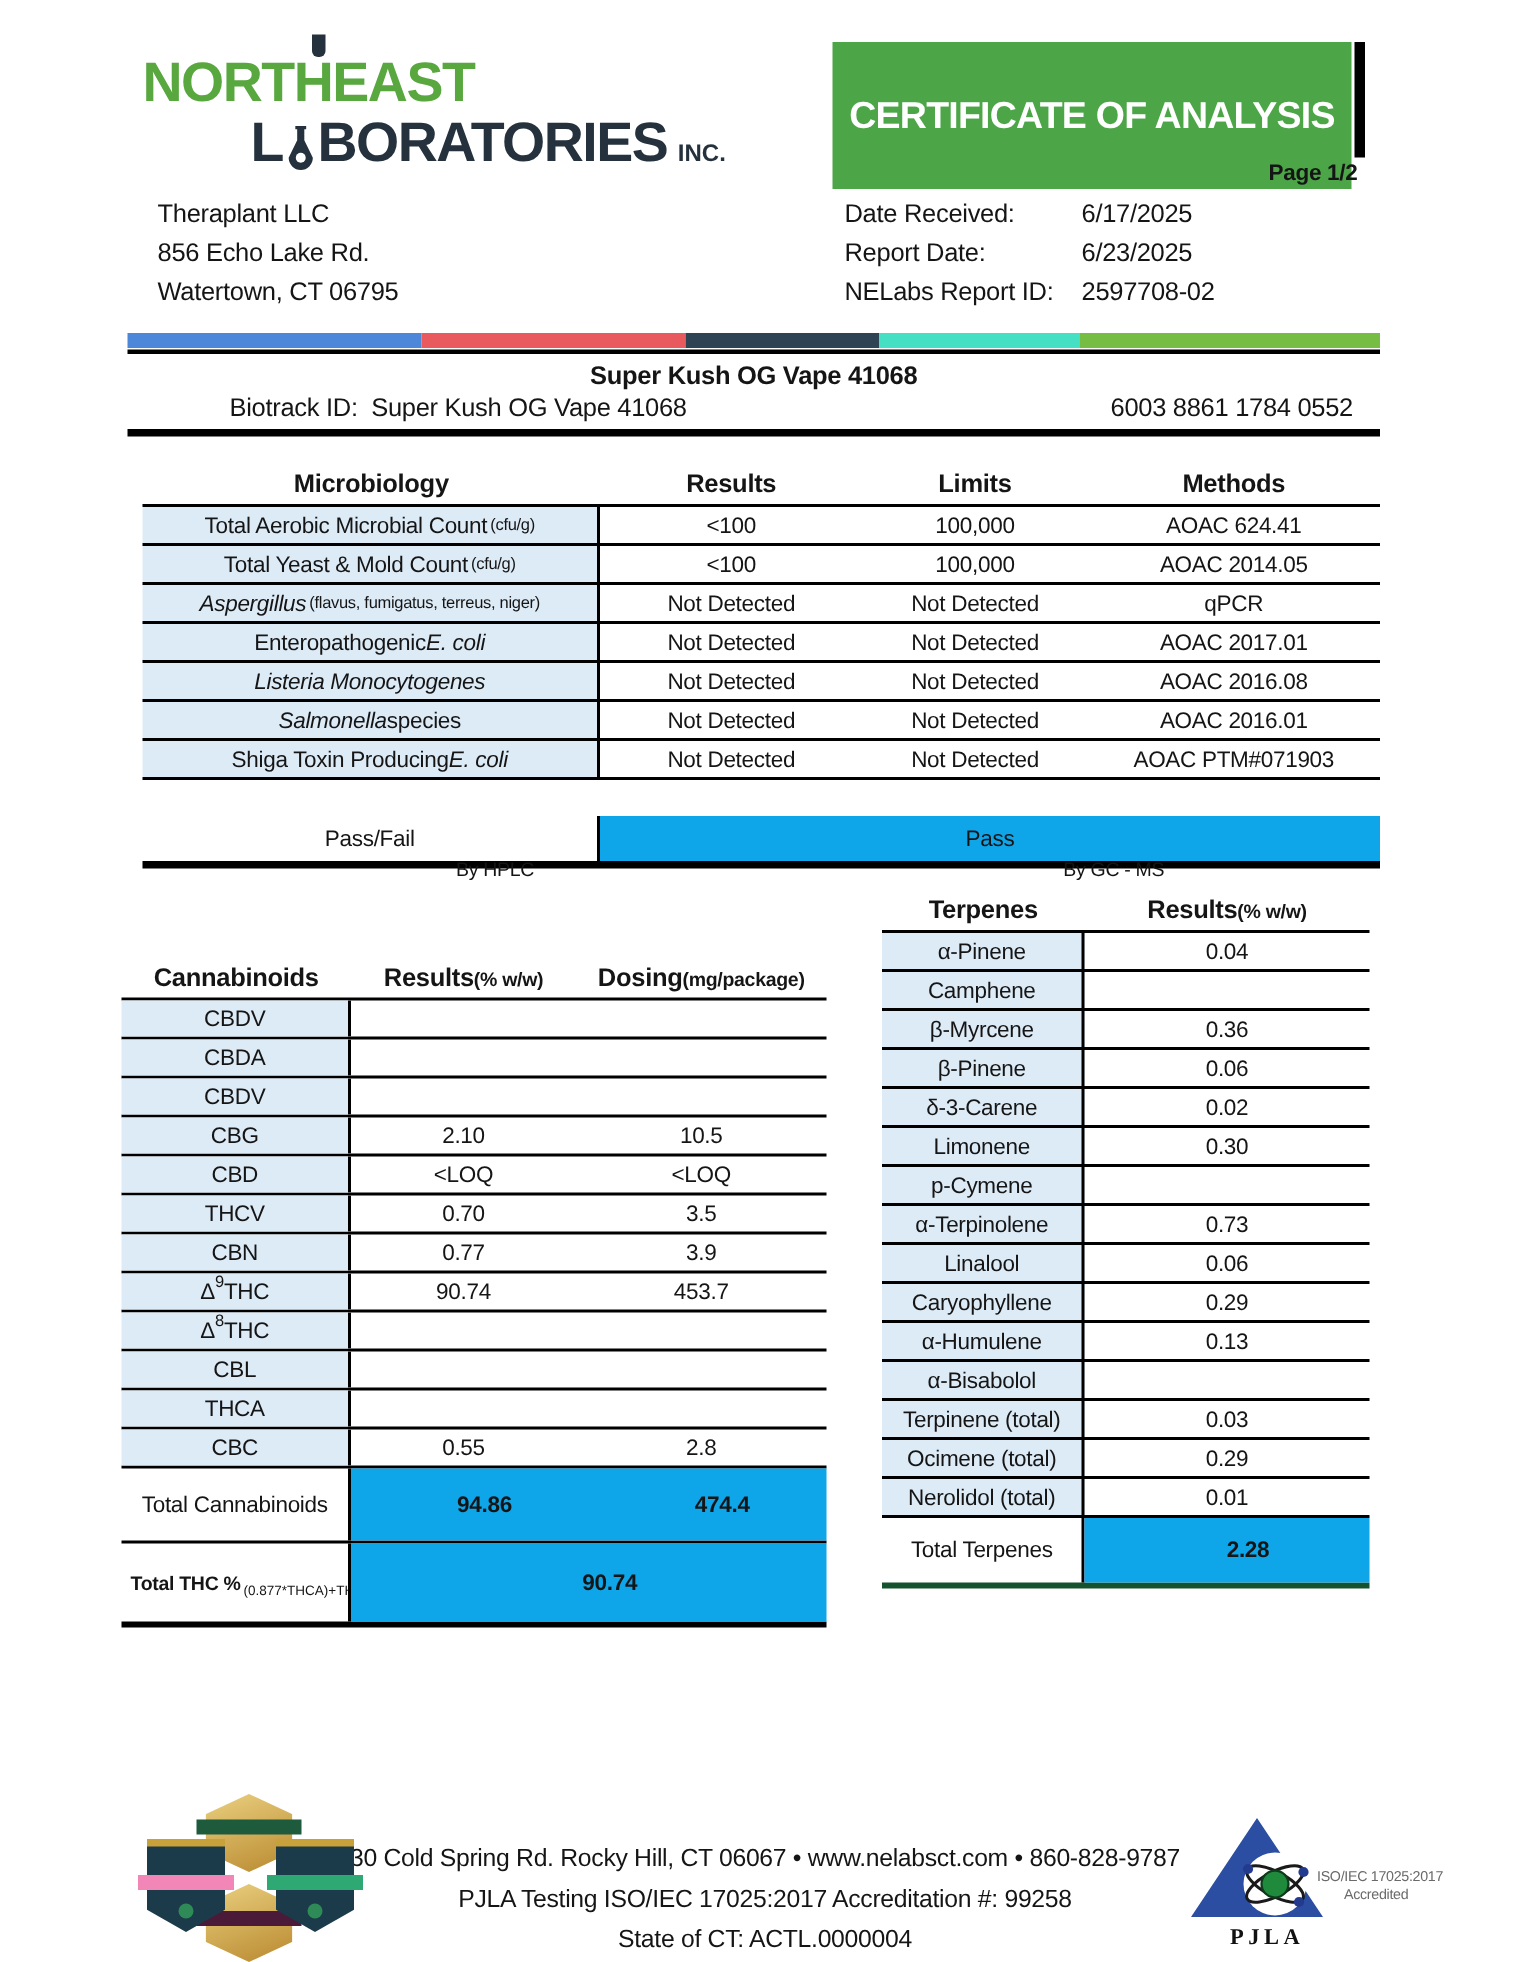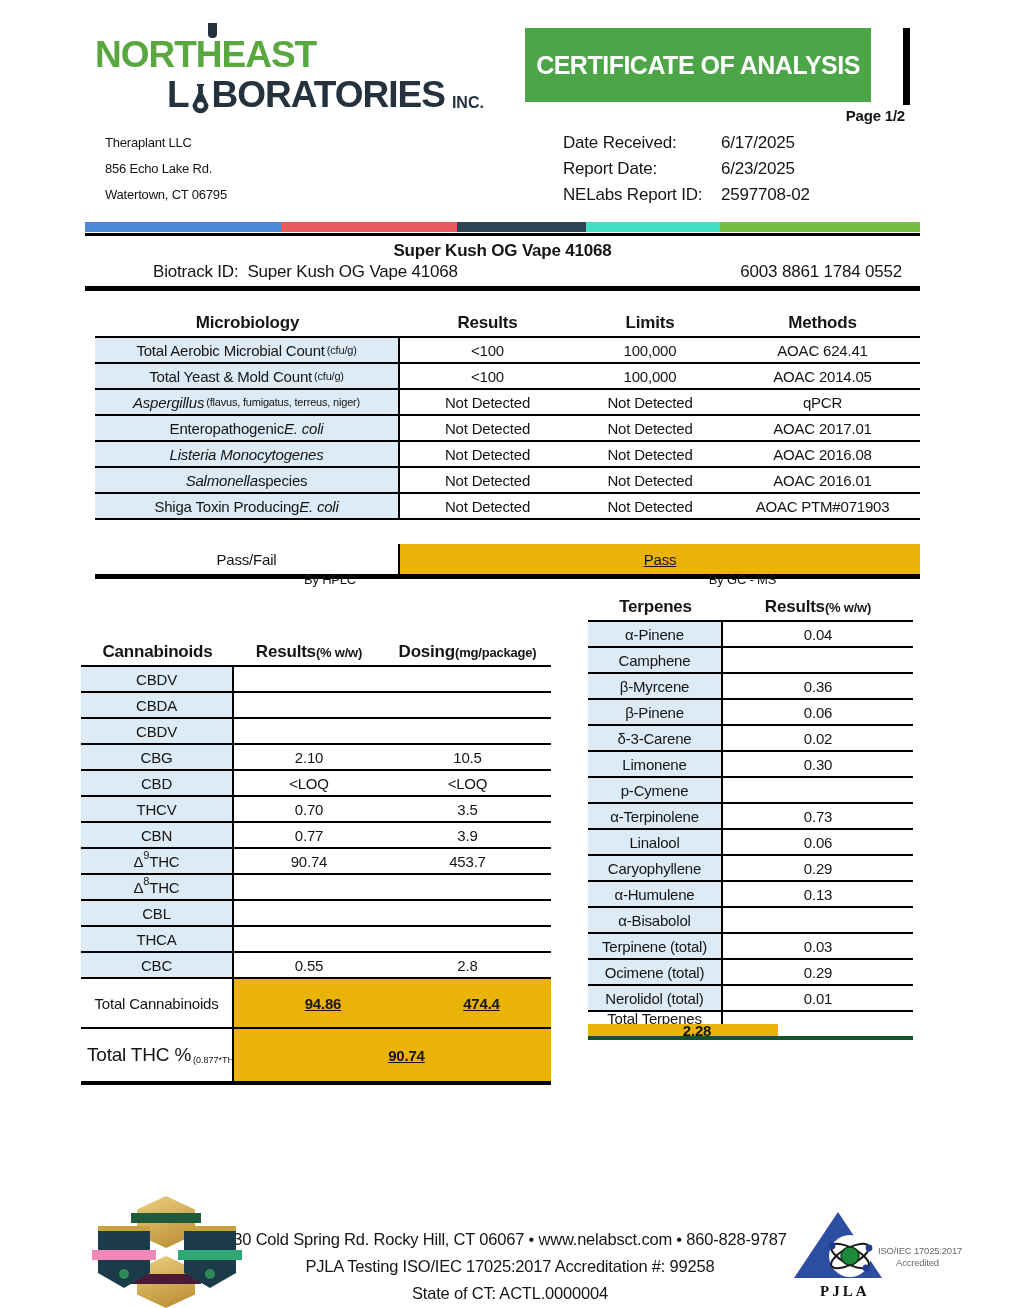--- a/index.html
+++ b/index.html
@@ -13,48 +13,48 @@
 
   
   .logo { position:absolute; left:95px; top:36px; }
   .logo-line1 { position:relative; font-size:37px; font-weight:bold; color:#58A83F; letter-spacing:-1px; line-height:1; }
   .vial { position:absolute; left:113px; top:-13px; width:9px; height:15px; background:#25323E; border-radius:0 0 4px 4px; }
   .logo-line2 { margin-left:72px; margin-top:3px; font-size:37px; font-weight:bold; color:#25323E; letter-spacing:-1px; line-height:1; display:flex; align-items:flex-end; }
   .flask { width:27px; height:31px; margin:0 -2px -1px -2px; }
   .inc { font-size:16px; letter-spacing:0; margin-left:7px; padding-bottom:2px; }
 
   
-  .banner { position:absolute; left:525px; top:28px; width:346px; height:74px;
+  .banner { position:absolute; left:555px; top:28px; width:346px; height:98px;
     display:flex; align-items:center; justify-content:center; }
   .banner span { color:#fff; font-weight:bold; font-size:25px; letter-spacing:-0.5px; }
   .banner-strip { position:absolute; left:903px; top:28px; width:7px; height:77px; background:#000; }
   .page-label { position:absolute; left:745px; top:107px; width:160px; text-align:right; font-weight:bold; font-size:15px; }
 
-  .client { position:absolute; left:105px; top:130px; font-size:13px; line-height:26px; }
+  .client { position:absolute; left:105px; top:130px; font-size:17px; line-height:26px; }
   .meta { position:absolute; left:563px; top:130px; font-size:17px; line-height:26px; }
   .meta-row { display:flex; }
   .ml { width:158px; }
 
   
   .accent-bar { position:absolute; left:85px; top:222px; width:835px; height:10px; display:flex; }
   .bar-seg { height:100%; }
   .thin-line { position:absolute; left:85px; top:233px; width:835px; height:3px; background:#000; }
   .sample-title { position:absolute; left:85px; top:241px; width:835px; text-align:center; font-weight:bold; font-size:17px; }
   .biotrack { position:absolute; left:85px; top:262px; width:835px; font-size:17px; display:flex; padding-left:68px; }
   .bt-label { margin-right:9px; }
   .bt-code { margin-left:auto; padding-right:18px; }
   .thick-line { position:absolute; left:85px; top:286px; width:835px; height:5px; background:#000; }
 
   
   .cell { display:flex; align-items:center; justify-content:center; font-size:15px; overflow:hidden; white-space:nowrap; }
   .t-head { display:flex; height:28px; border-bottom:2px solid #000; }
   .t-head .cell { font-weight:bold; font-size:17px; }
   .t-row { display:flex; height:26px; border-bottom:2px solid #000; }
   .blue { background:#DDEBF7; }
-  .green { background:#eab308;text-decoration:underline; }
+  .green { background:#0ea5e9; }
   .bold { font-weight:bold;padding-left:28px; }
   .p-small { font-size:11px; margin-left:2px; }
   .p-smallb { font-size:13px; font-weight:bold; }
   .p-italic { font-style:italic; }
   .p-sup { font-size:11px; position:relative; top:-6px; }
 
   
   .micro { position:absolute; left:95px; top:310px; width:825px; border-bottom:5px solid #000; }
   .mc1 { width:305px; border-right:2px solid #000; }
   .t-head .mc1 { border-right:none; }
@@ -69,29 +69,29 @@
 
   
   .cannab { position:absolute; left:81px; top:594px; width:470px; border-bottom:4px solid #000;margin-top:45px; }
   .cc1 { width:153px; border-right:2px solid #000; }
   .t-head .cc1 { border-right:none; }
   .cc2 { width:150px; } .cc3 { width:167px; }
   .ccspan { width:317px; }
   .total-cannab { height:50px; }
   .total-thc { height:52px; border-bottom:none; }
   .total-thc .cc1 { justify-content:flex-start; padding-left:6px; }
-  .thc-main { font-size:19px; }
+  .thc-main { font-size:13px;font-weight:bold; }
   .subsc { font-size:9px; margin-left:2px; position:relative; top:5px; letter-spacing:0; }
 
   
   .terp { position:absolute; left:588px; top:594px; width:325px; border-bottom:4px solid #14532d; }
   .tc1 { width:135px; border-right:2px solid #000; }
   .t-head .tc1 { border-right:none; }
   .tc2 { width:190px; }
-  .terp-total { height:24px; border-bottom:none;flex-direction:column; }
+  .terp-total { height:43px; border-bottom:none; }
 
   
   .badges { position:absolute; left:98px; top:1196px; width:140px; height:112px; }
   .badge { position:absolute; }
   .badge .shape { width:100%; height:100%; }
   .hex .shape { background:linear-gradient(160deg,#EAD080,#B9892F); clip-path:polygon(50% 0,100% 26%,100% 74%,50% 100%,0 74%,0 26%); }
   .shield .shape { background:#1C3B4A; clip-path:polygon(0 0,100% 0,100% 76%,50% 100%,0 76%); border-top:5px solid #C9A13B; }
   .badge .ribbon { position:absolute; left:-6px; right:-6px; height:10px; z-index:3; }
   .badge .seal { position:absolute; bottom:9px; left:50%; transform:translateX(-50%); width:10px; height:10px; border-radius:50%; background:#2E8B57; z-index:4; }
   #badge-top { left:39px; top:0; width:58px; height:52px; z-index:1; }

